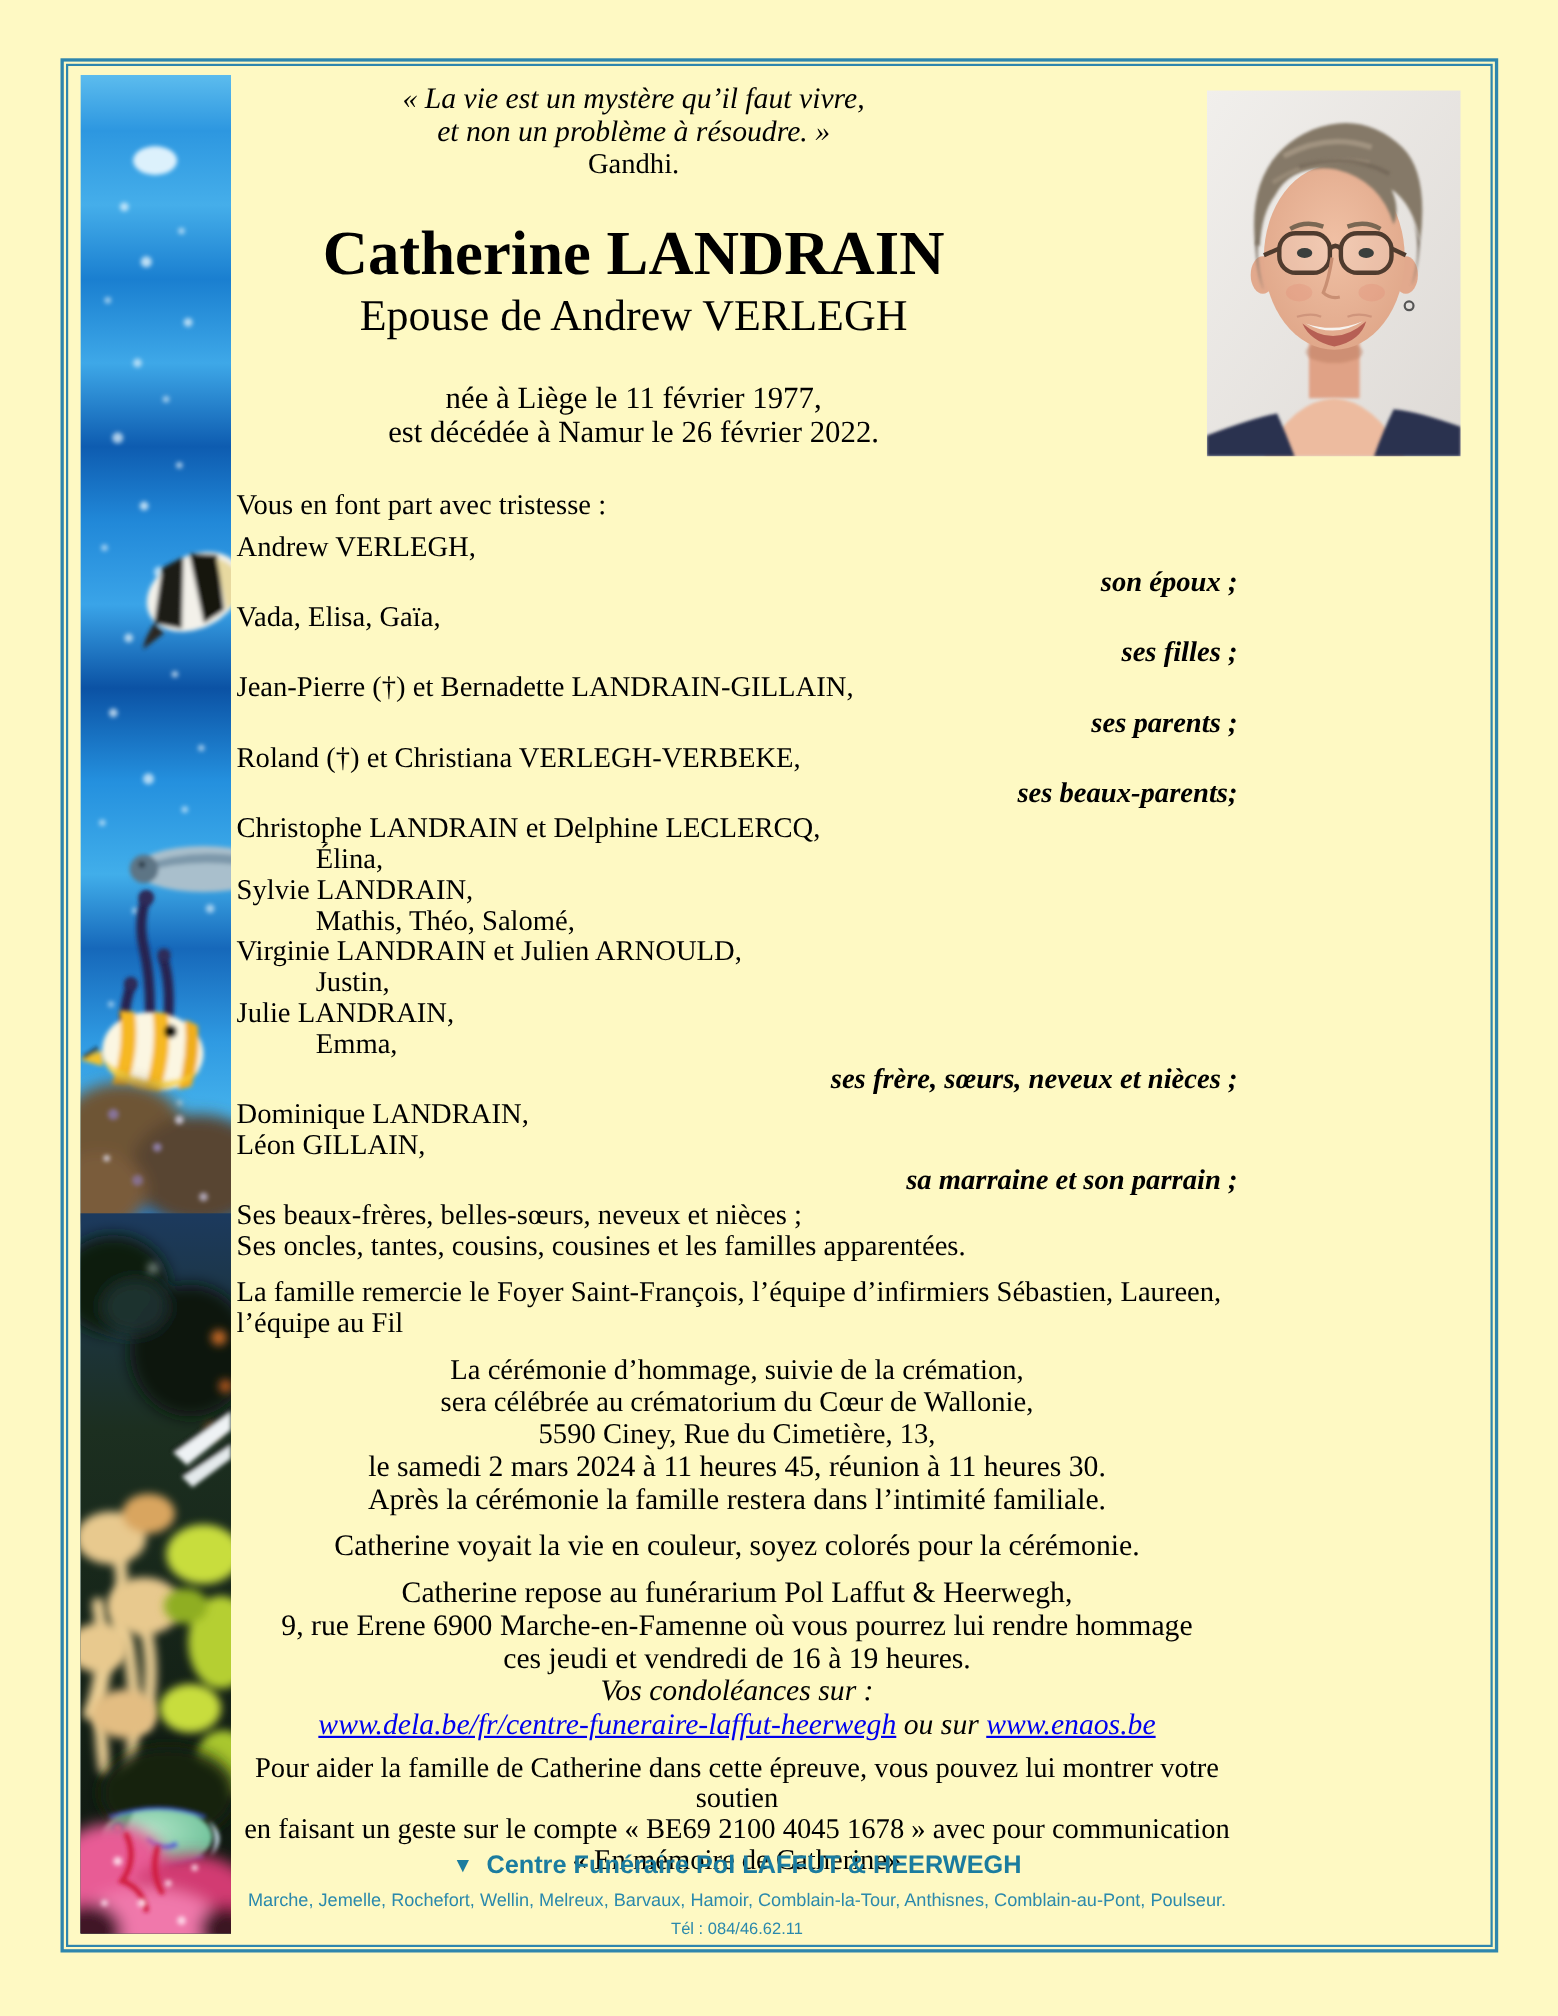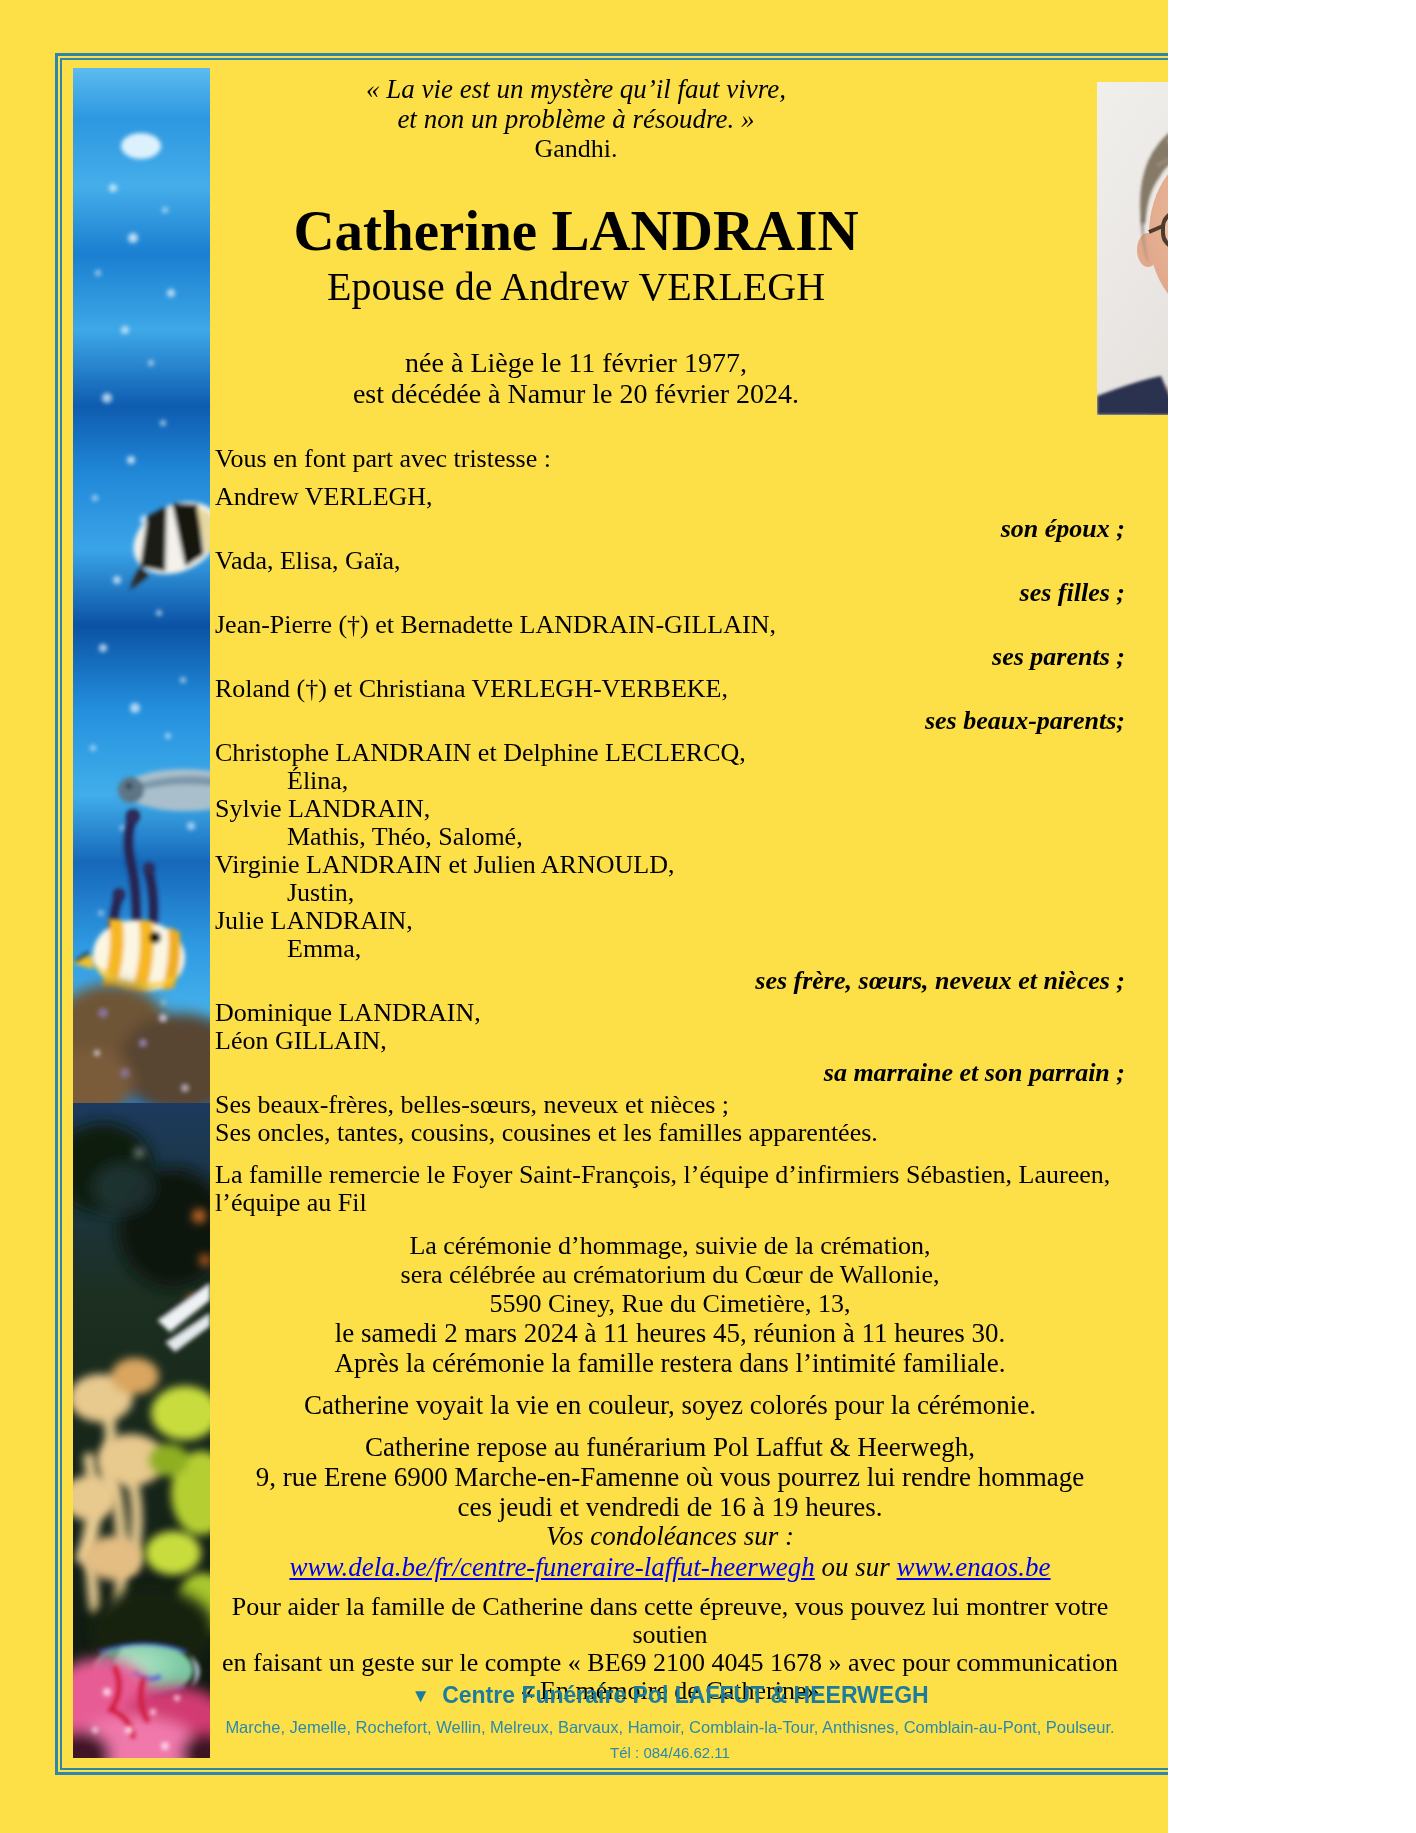--- a/index.html
+++ b/index.html
@@ -1,16 +1,16 @@
 <!DOCTYPE html>
 <html><head>
 <meta charset="utf-8">
 <style>
   html,body{margin:0;padding:0;background:#ffffff;}
-  .page{position:relative;width:1168px;height:1833px;background:#fde047;
+  .page{position:relative;width:1416px;height:1833px;background:#fef9c3;
         font-family:"Liberation Serif", serif;color:#000;overflow:hidden;}
 
   
   .border-outer{position:absolute;left:55px;top:53px;width:1307px;height:1722px;
         border:3px solid #2E86AD;box-sizing:border-box;}
   .border-inner{position:absolute;inset:2px;border:2px solid #2E86AD;}
 
   
   .reef{position:absolute;left:73px;top:68px;width:137px;height:1690px;overflow:hidden;}
 
@@ -325,21 +325,21 @@
   </div>
 
   <div class="top-block">
     <div class="quote">« La vie est un mystère qu’il faut vivre,</div>
     <div class="quote">et non un problème à résoudre. »</div>
     <div class="quote-author">Gandhi.</div>
     <div class="title">Catherine LANDRAIN</div>
     <div class="spouse">Epouse de Andrew VERLEGH</div>
     <div class="dates">
       <div>née à Liège le 11 février 1977,</div>
-      <div>est décédée à Namur le 20 février 2024.</div>
+      <div>est décédée à Namur le 26 février 2022.</div>
     </div>
   </div>
 
   <div class="content">
     <div class="intro">Vous en font part avec tristesse :</div>
 
     <div class="fam name">Andrew VERLEGH,</div>
     <div class="fam relation">son époux ;</div>
     <div class="fam name">Vada, Elisa, Gaïa,</div>
     <div class="fam relation">ses filles ;</div>

